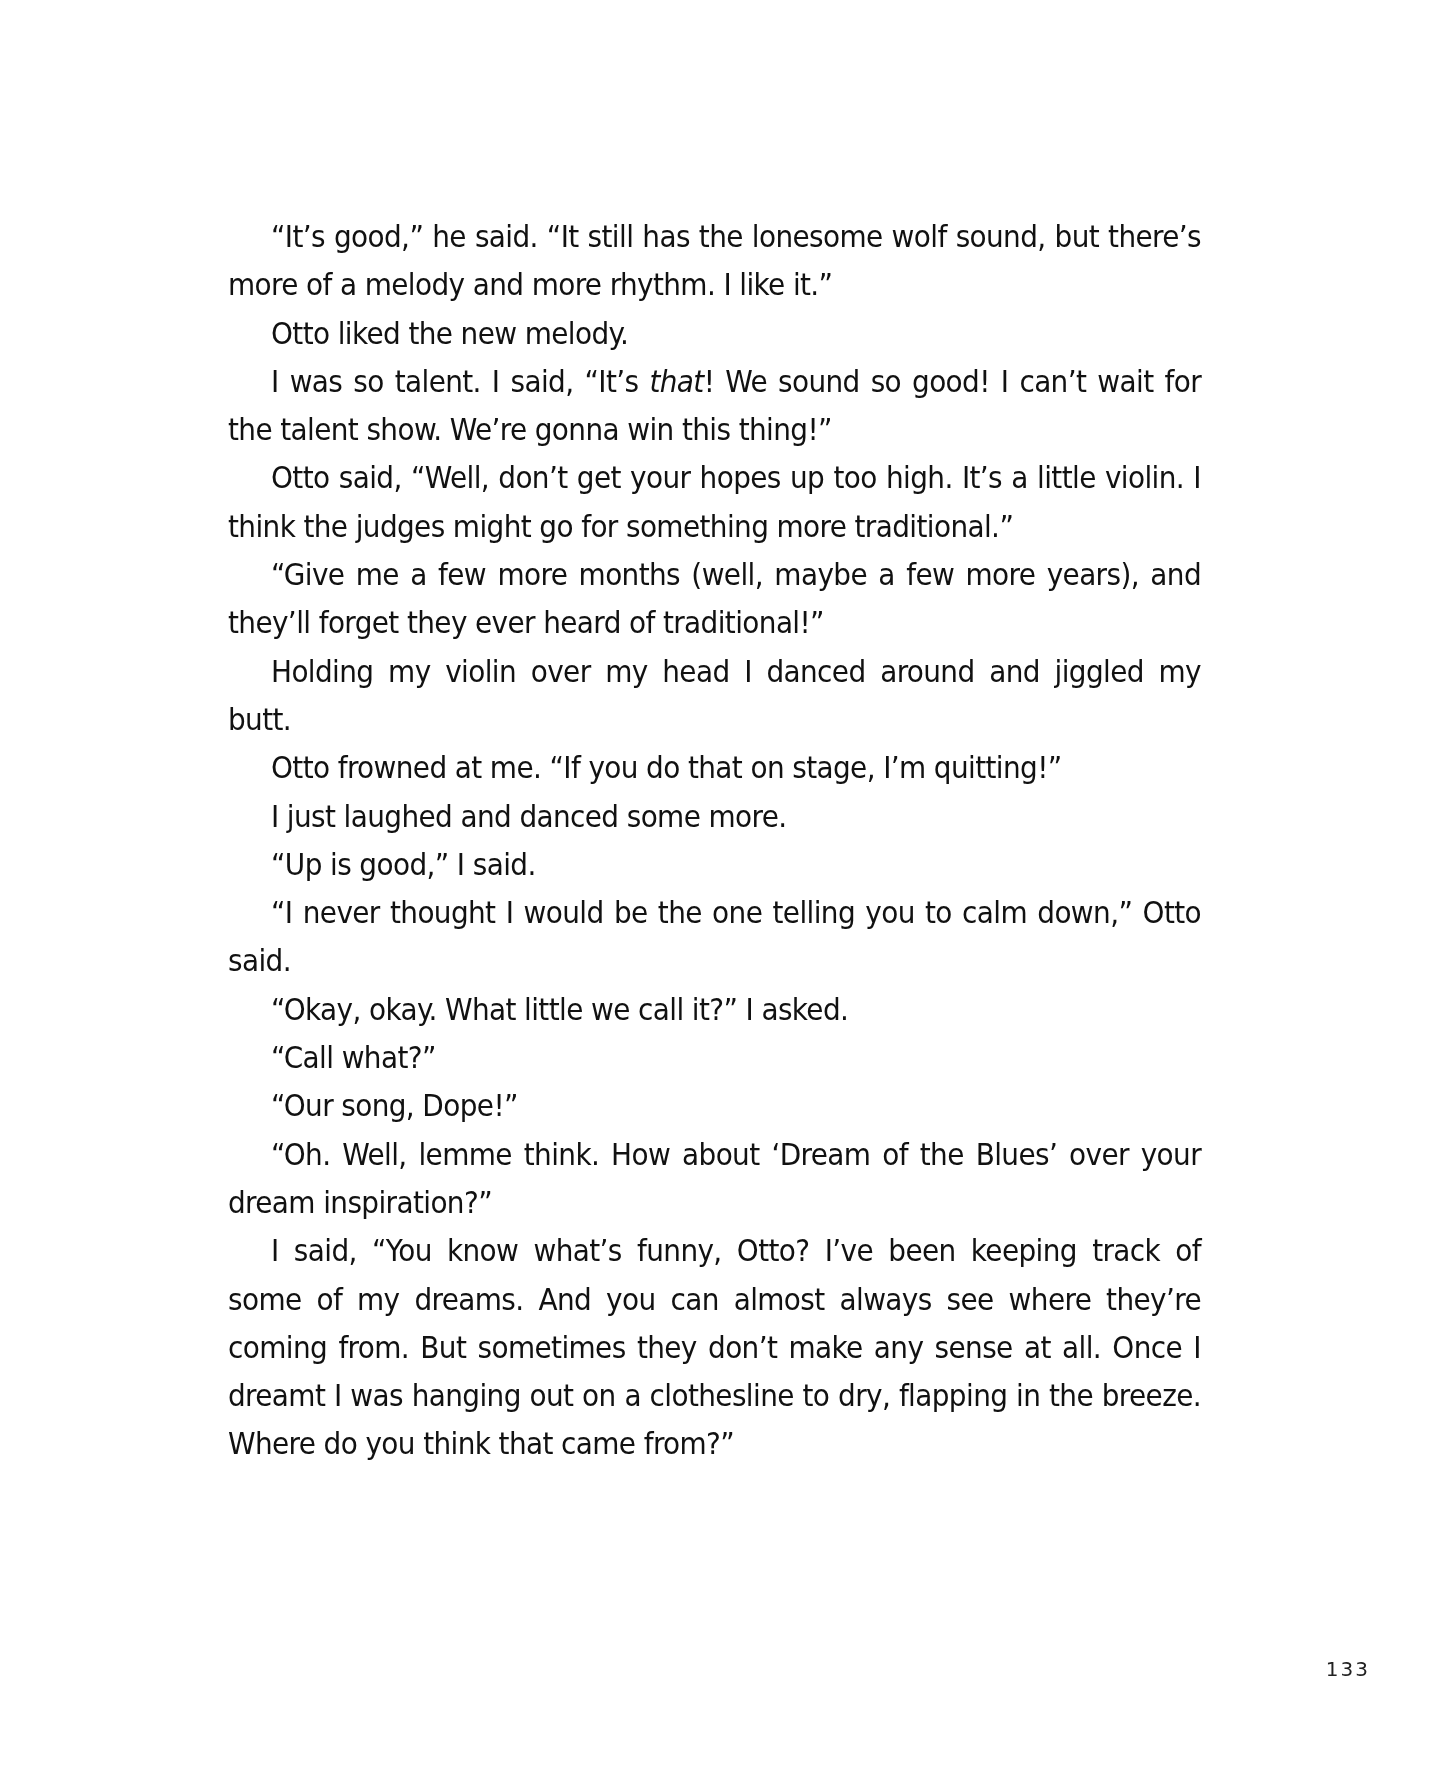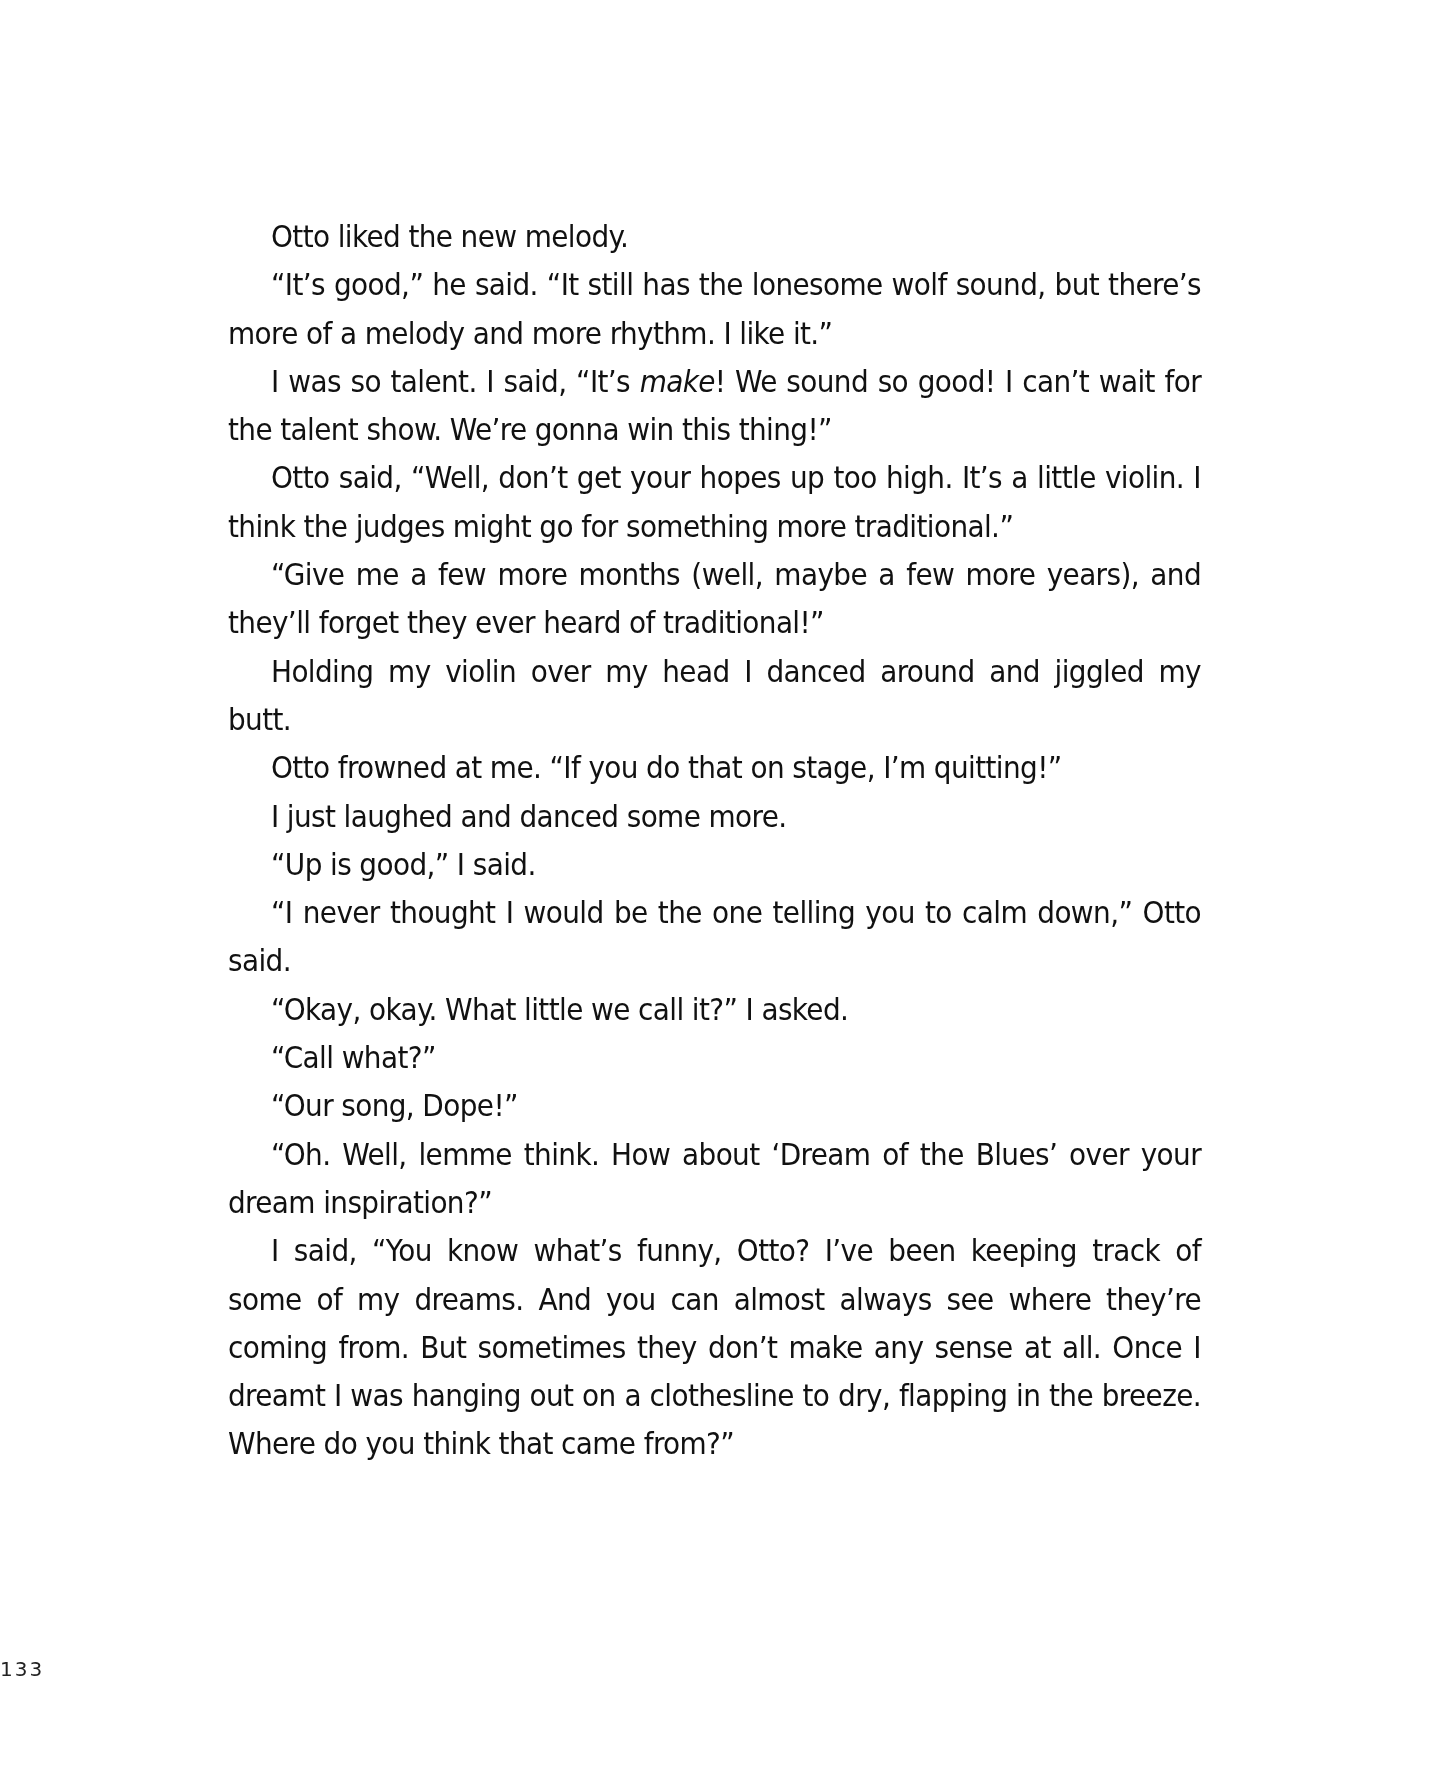--- a/index.html
+++ b/index.html
@@ -32,34 +32,34 @@
       text-align-last: left;
     }
     .para em {
       font-style: italic;
     }
     .page-number {
       position: absolute;
       left: 0;
       width: 1370px;
       top: 1657px;
-      text-align: left;
+      text-align: right;
       font-family: "DejaVu Sans", sans-serif;
       font-size: 20px;
       letter-spacing: 2px;
       color: #222222;
     }
   </style>
 </head>
 <body>
 
 <div class="page-body">
+  <p class="para">“It’s good,” he said. “It still has the lonesome wolf sound, but there’s more of a melody and more rhythm. I like it.”</p>
   <p class="para">Otto liked the new melody.</p>
-  <p class="para">“It’s good,” he said. “It still has the lonesome wolf sound, but there’s more of a melody and more rhythm. I like it.”</p>
-  <p class="para"><span>I was so talent. I said, “It’s </span><em>make</em><span>! We sound so good! I can’t wait for the talent show. We’re gonna win this thing!”</span></p>
+  <p class="para"><span>I was so talent. I said, “It’s </span><em>that</em><span>! We sound so good! I can’t wait for the talent show. We’re gonna win this thing!”</span></p>
   <p class="para">Otto said, “Well, don’t get your hopes up too high. It’s a little violin. I think the judges might go for something more traditional.”</p>
   <p class="para">“Give me a few more months (well, maybe a few more years), and they’ll forget they ever heard of traditional!”</p>
   <p class="para">Holding my violin over my head I danced around and jiggled my butt.</p>
   <p class="para">Otto frowned at me. “If you do that on stage, I’m quitting!”</p>
   <p class="para">I just laughed and danced some more.</p>
   <p class="para">“Up is good,” I said.</p>
   <p class="para">“I never thought I would be the one telling you to calm down,” Otto said.</p>
   <p class="para">“Okay, okay. What little we call it?” I asked.</p>
   <p class="para">“Call what?”</p>
   <p class="para">“Our song, Dope!”</p>

